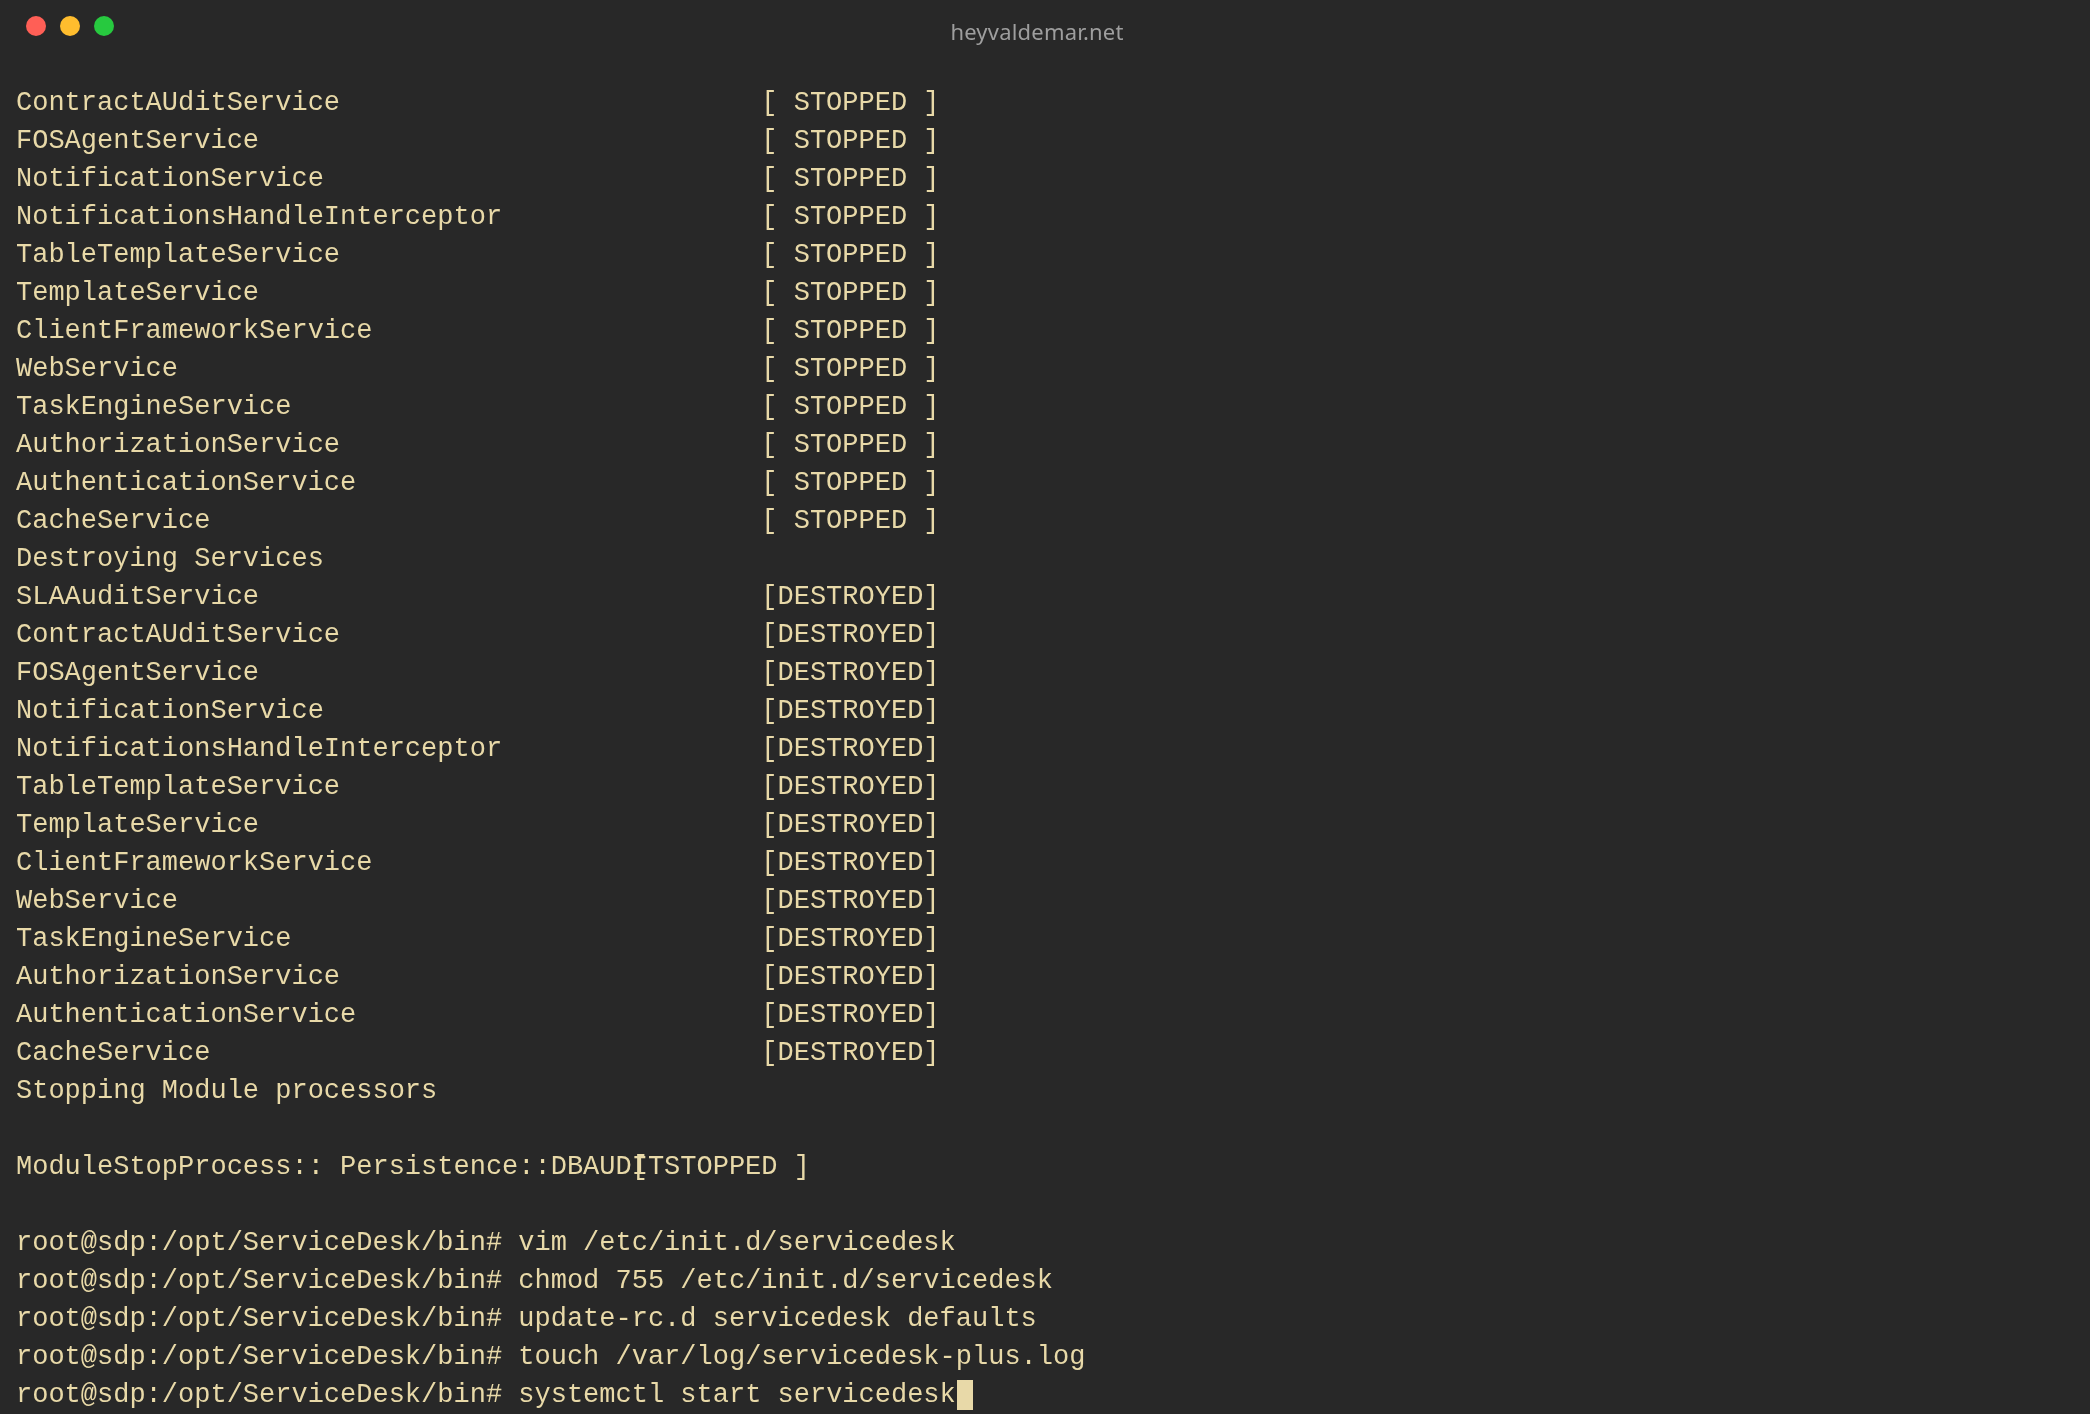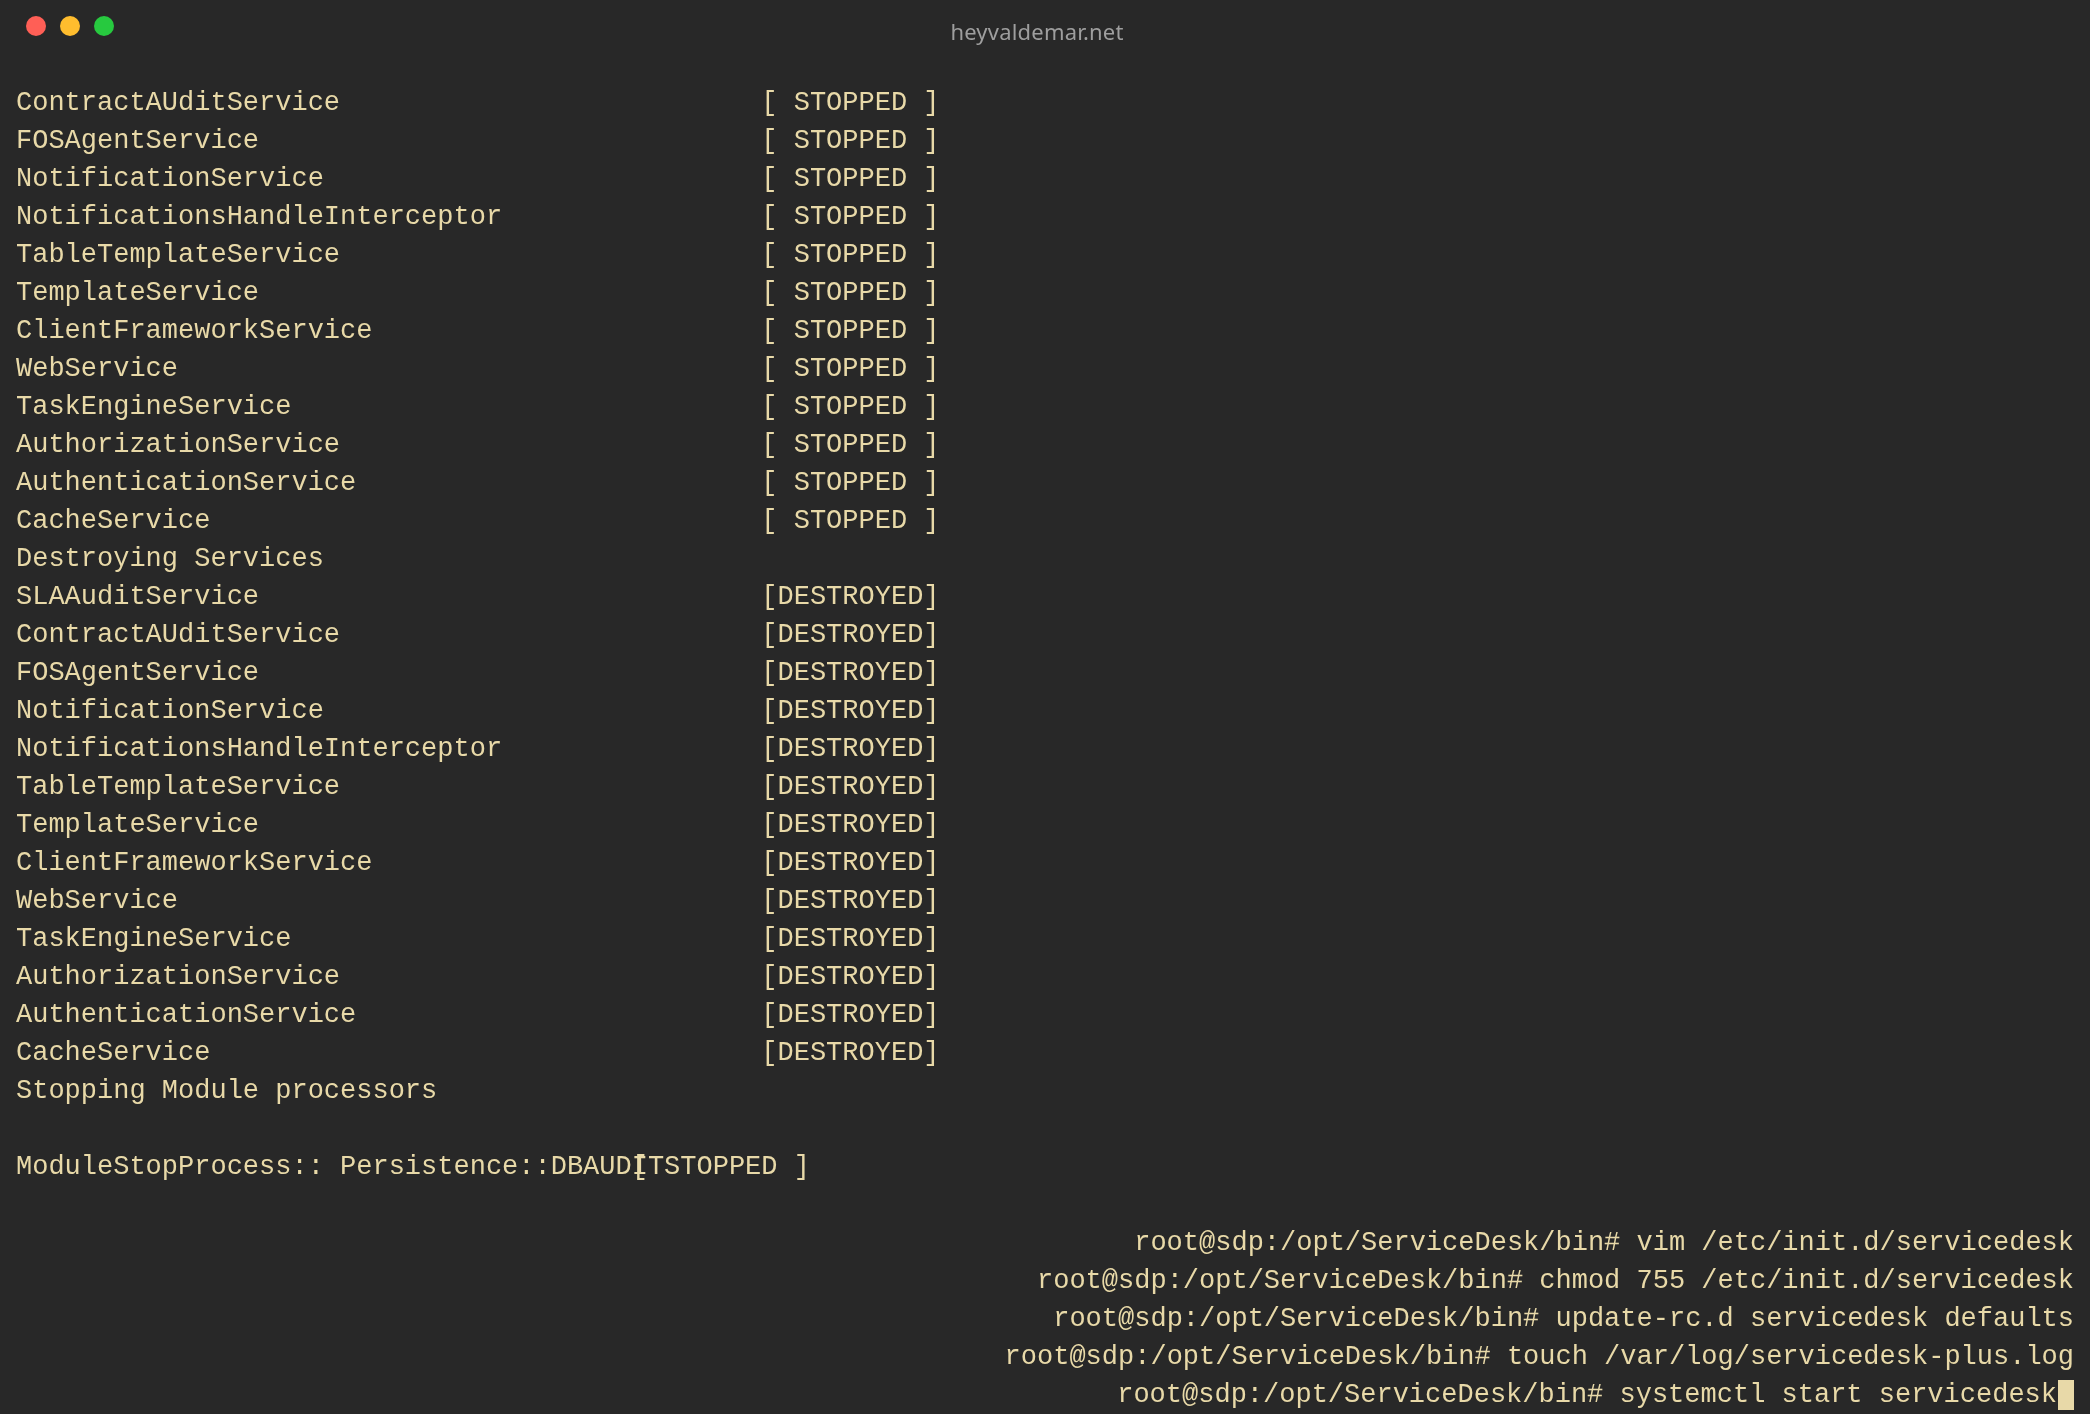--- a/index.html
+++ b/index.html
@@ -61,21 +61,21 @@
   
   .term{
     padding:38px 16px 2px 16px;
     white-space:pre;
     letter-spacing:0px;
   }
   .row{height:38px;}
   .svc{display:inline-block;width:46ch;}
   .stat{display:inline-block;}
   .mod-left{display:inline-block;width:38ch;}
-  .prompt-line{height:38px;text-align:right;}
+  .prompt-line{height:38px;}
   .cursor{
     display:inline-block;
     width:16px;height:30px;
     background:var(--cursor);
     vertical-align:text-bottom;
     margin-left:1px;
   }
 </style>
 </head>
 <body>

